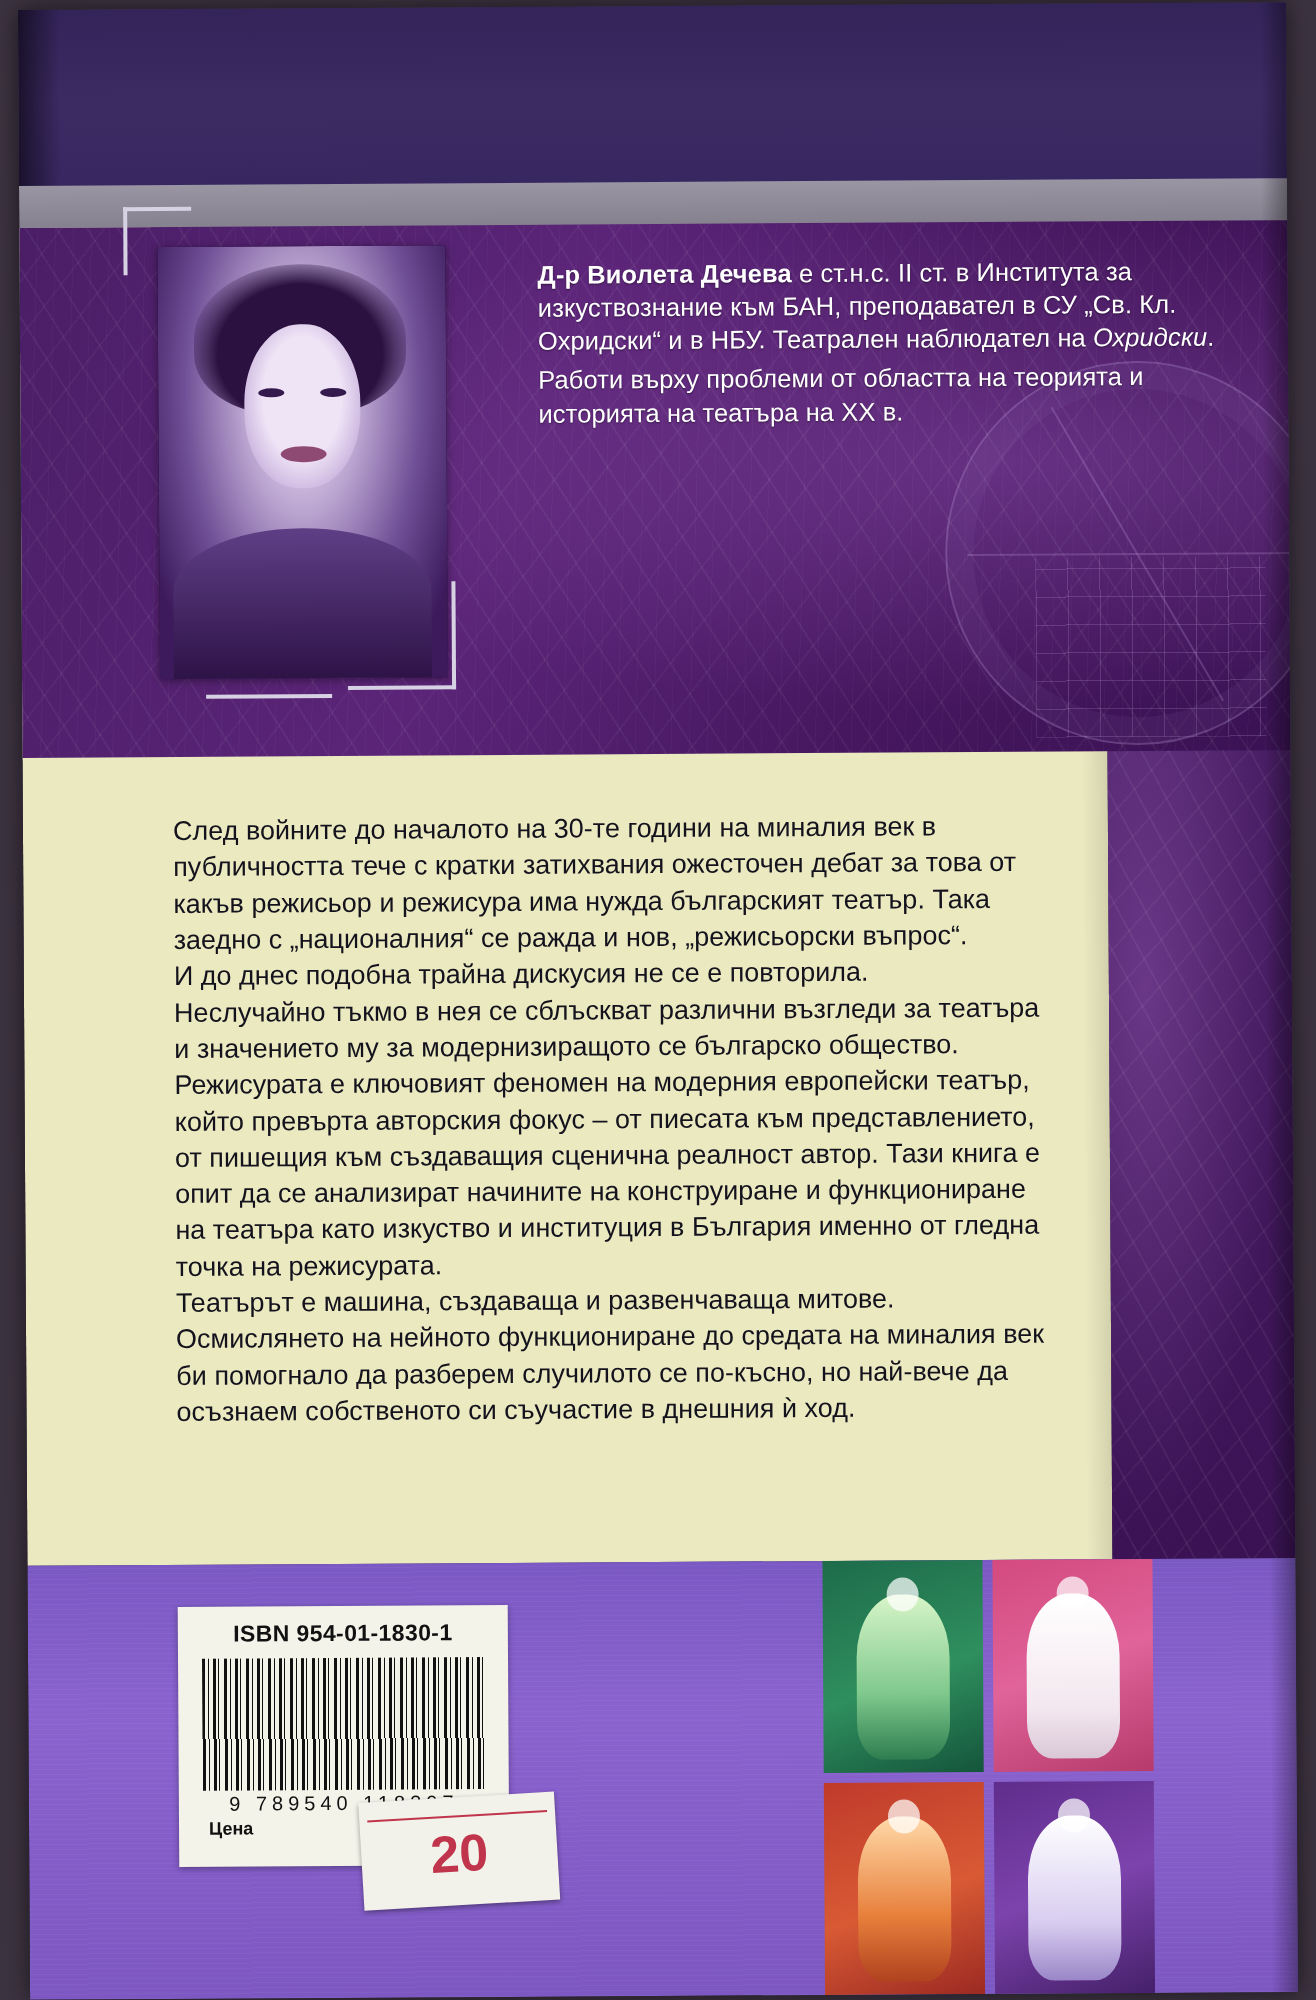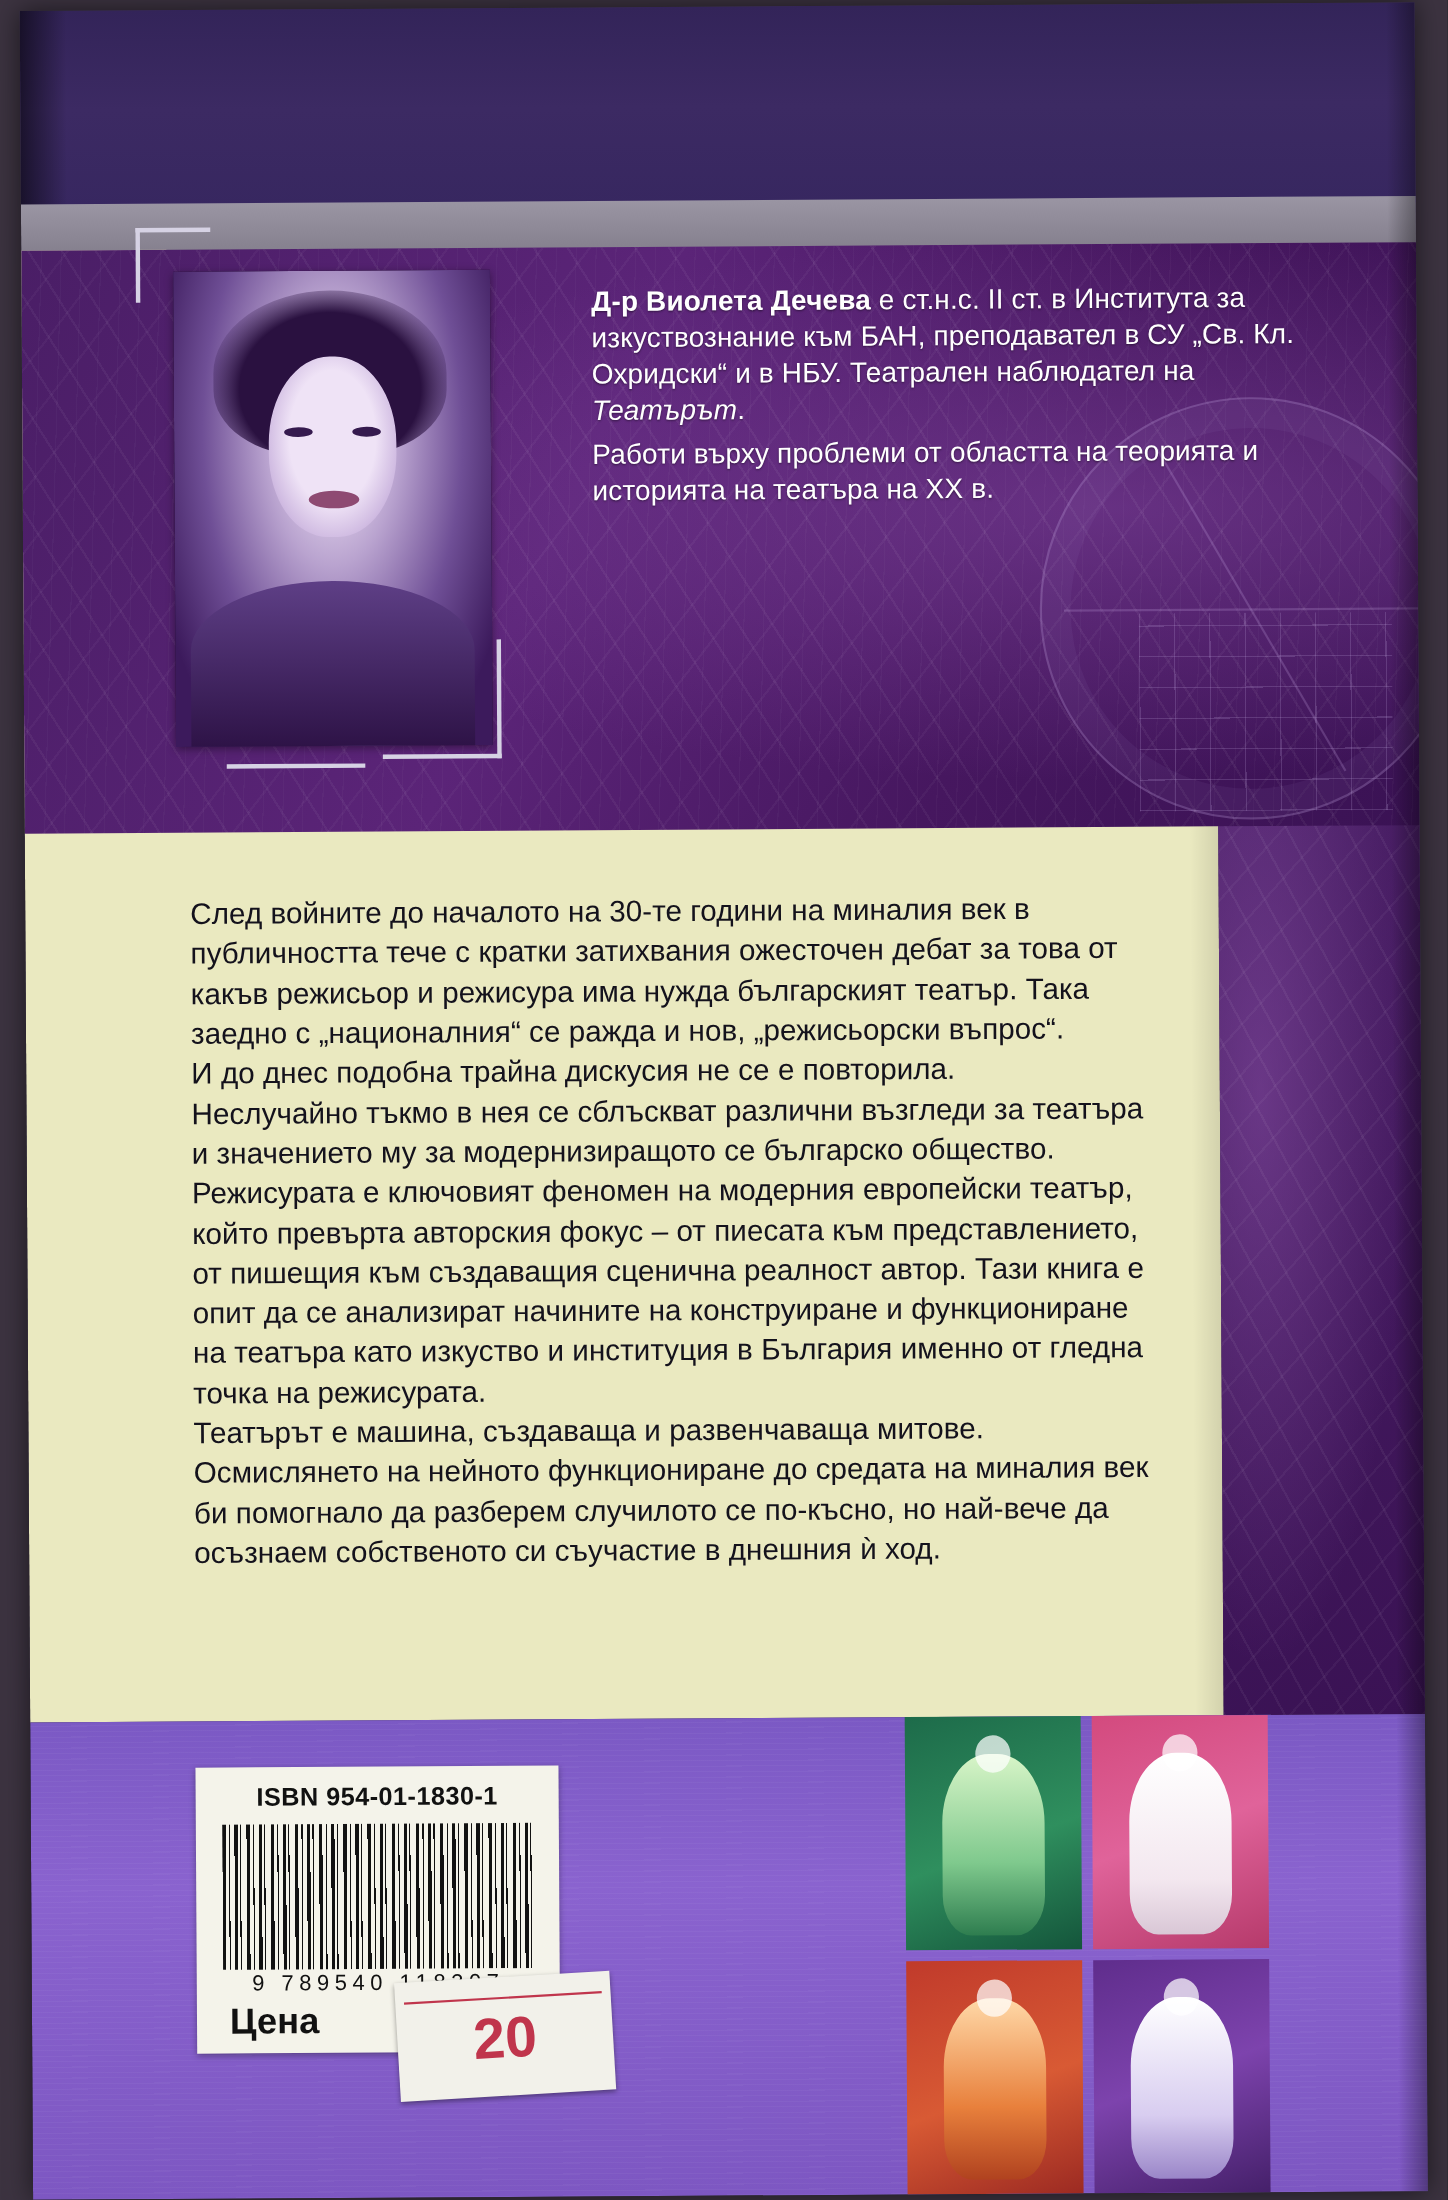--- a/index.html
+++ b/index.html
@@ -260,21 +260,21 @@
       #111 11px 14px, #f4f3ea 14px 16px,
       #111 16px 17px, #f4f3ea 17px 22px);
   }
   .barnum {
     position:absolute; left:16px; right:16px; top:186px;
     font-size: 20px; color:#111; letter-spacing: 5px;
     text-align:center;
   }
   .price-label {
     position:absolute; left:30px; top:212px;
-    font-size: 33px; font-weight:700; color:#111;
+    font-size: 18px; font-weight:700; color:#111;
   }
   .price-sticker {
     position:absolute; left:332px; top:1790px;
     width: 196px; height: 108px;
     background: #f2f1ea;
     transform: rotate(-3deg);
     box-shadow: 0 2px 5px rgba(0,0,0,.4);
     overflow:hidden;
   }
   .price-sticker .rule {
@@ -357,21 +357,21 @@
         <div class="eye r"></div>
         <div class="mouth"></div>
       </div>
     </div>
 
     <div class="bracket tl"></div>
     <div class="bracket br"></div>
     <div class="bracket-line"></div>
 
     <div class="author-text">
-      <p><b>Д-р Виолета Дечева</b><span> е ст.н.с. II ст. в Института за изкуствознание към БАН, преподавател в СУ „Св. Кл. Охридски“ и в НБУ. Театрален наблюдател на </span><i>Театърът</i><span>.</span></p>
+      <p><b>Д-р Виолета Дечева</b><span> е ст.н.с. II ст. в Института за изкуствознание към БАН, преподавател в СУ „Св. Кл. Охридски“ и в НБУ. Театрален наблюдател на </span><i>Охридски</i><span>.</span></p>
       <p>Работи върху проблеми от областта на теорията и историята на театъра на XX в.</p>
     </div>
 
     <div class="blurb-panel">
       <div class="inner-shade"></div>
       <div class="blurb">
         <p>След войните до началото на 30-те години на миналия век в публичността тече с кратки затихвания ожесточен дебат за това от какъв режисьор и режисура има нужда българският театър. Така заедно с „националния“ се ражда и нов, „режисьорски въпрос“.</p>
         <p>И до днес подобна трайна дискусия не се е повторила.</p>
         <p>Неслучайно тъкмо в нея се сблъскват различни възгледи за театъра и значението му за модернизиращото се българско общество.</p>
         <p>Режисурата е ключовият феномен на модерния европейски театър, който превърта авторския фокус – от пиесата към представлението, от пишещия към създаващия сценична реалност автор. Тази книга е опит да се анализират начините на конструиране и функциониране на театъра като изкуство и институция в България именно от гледна точка на режисурата.</p>

